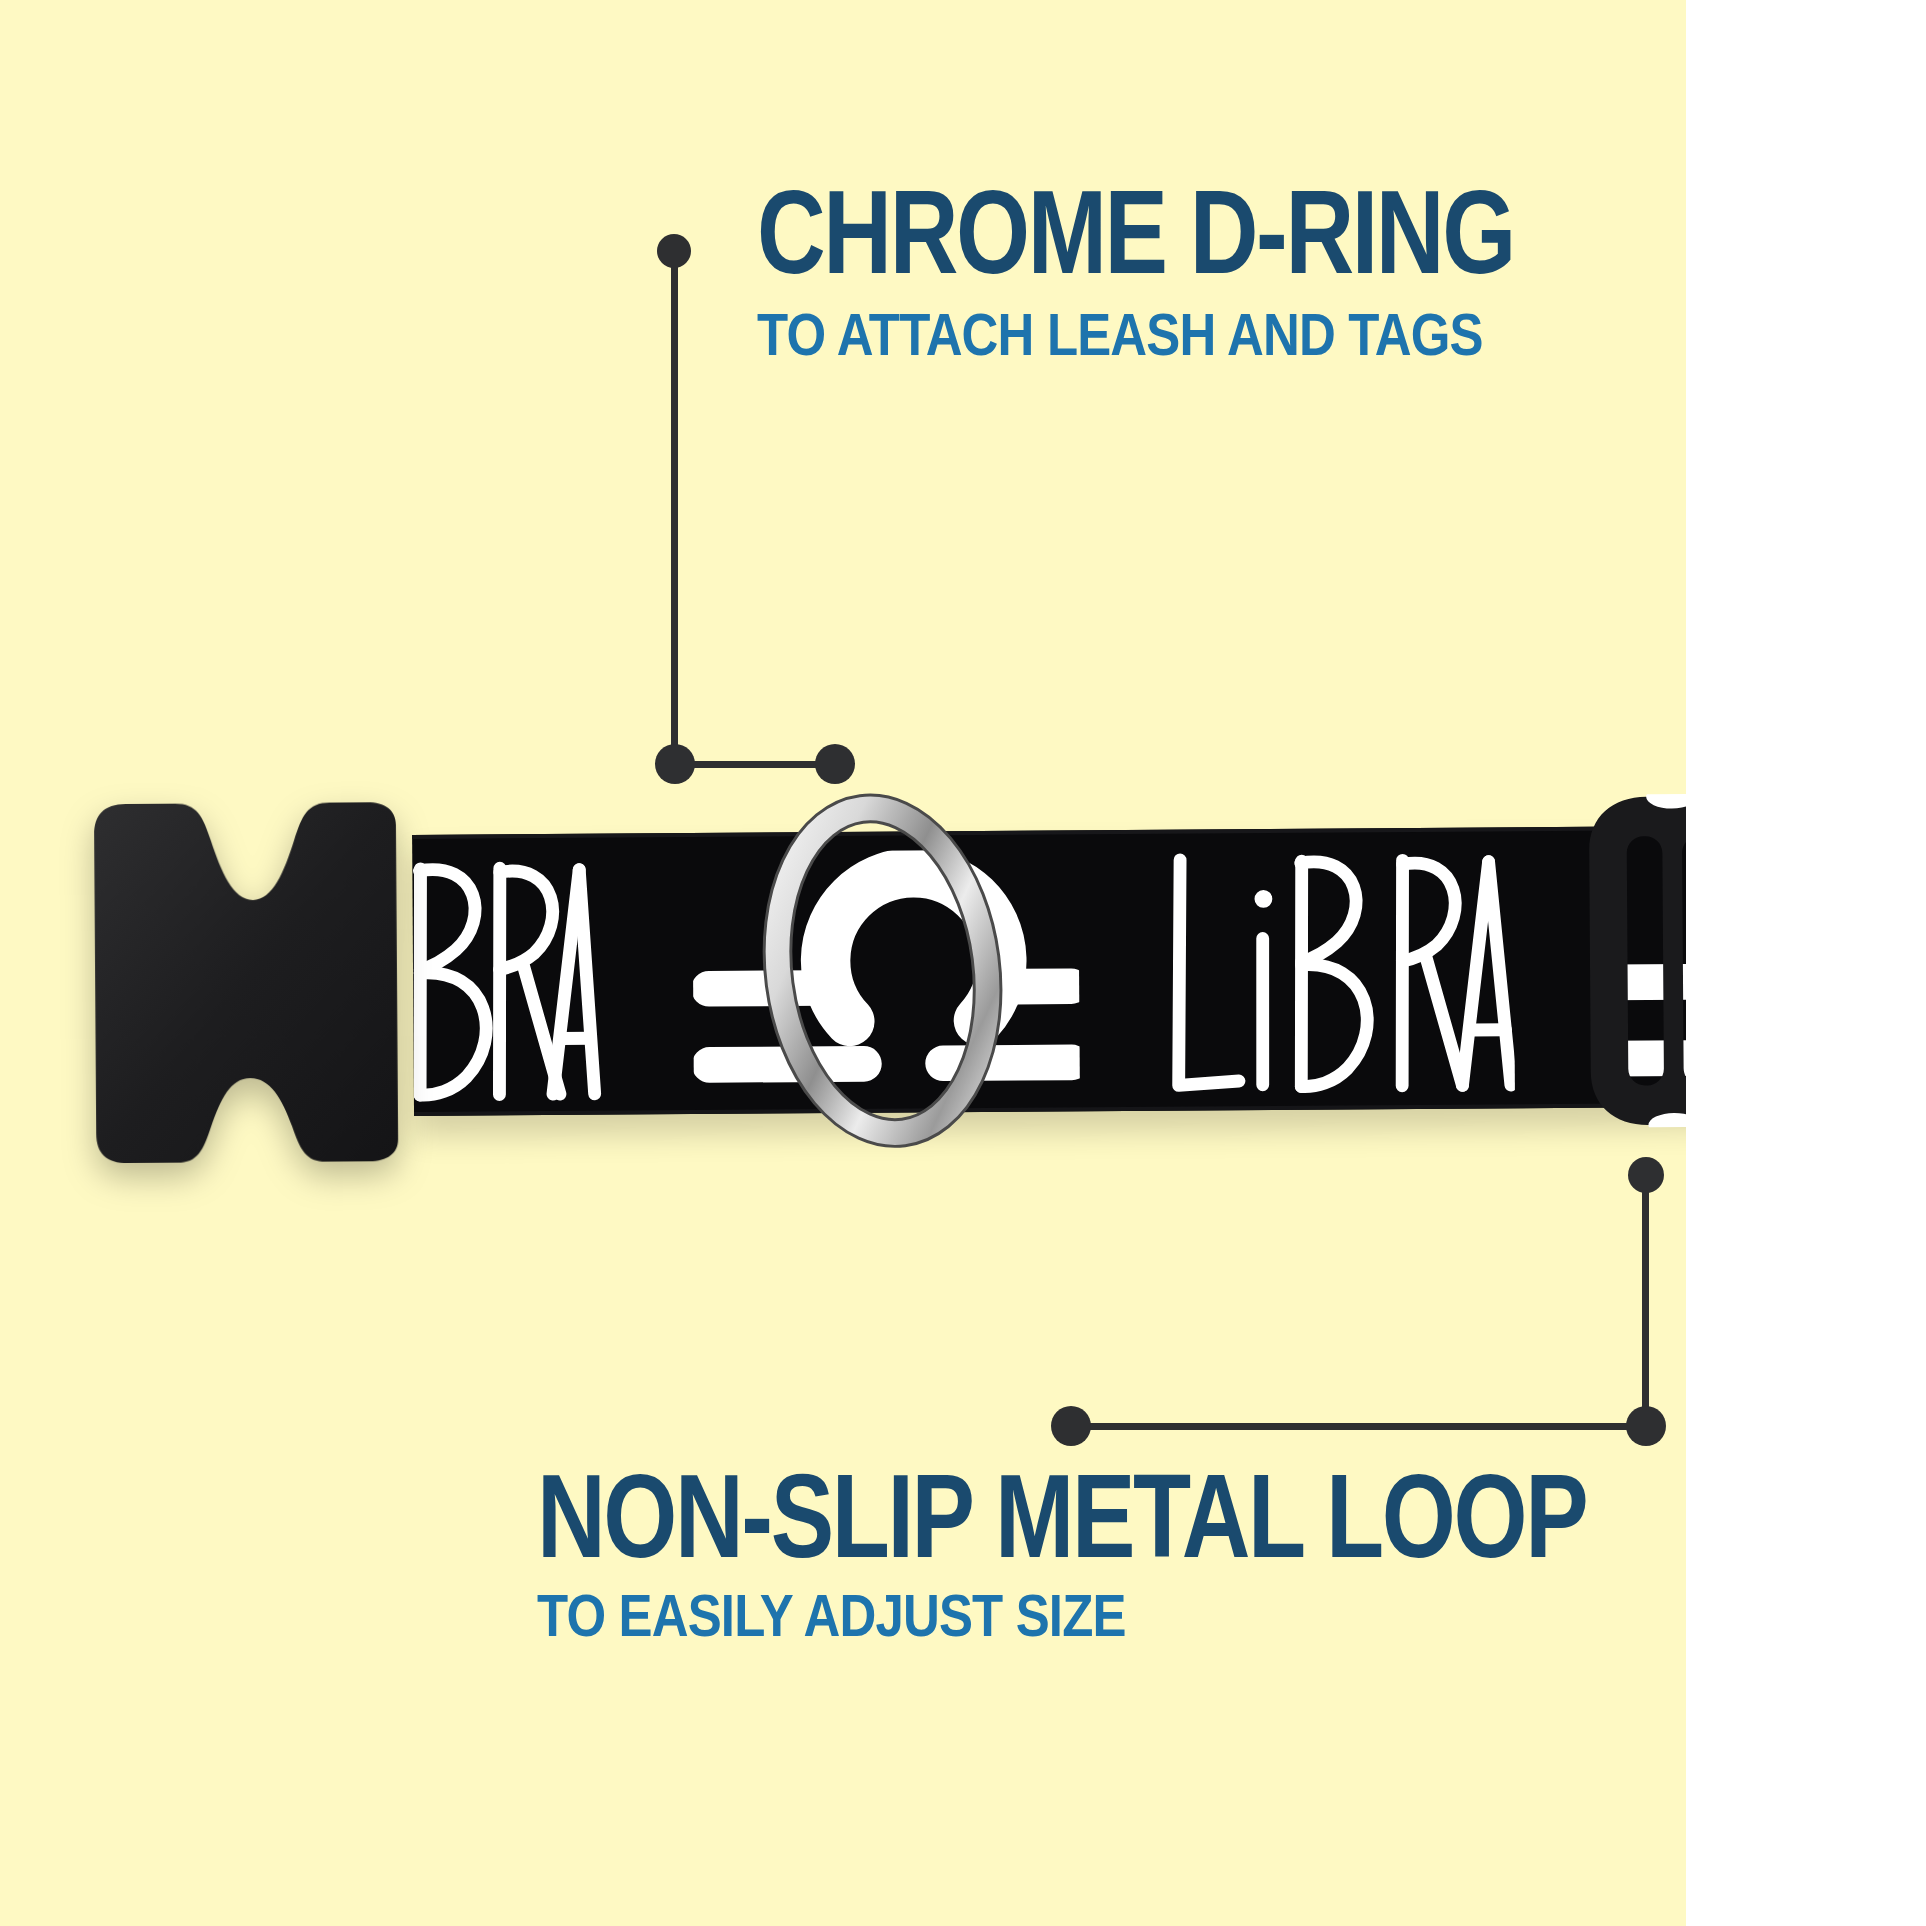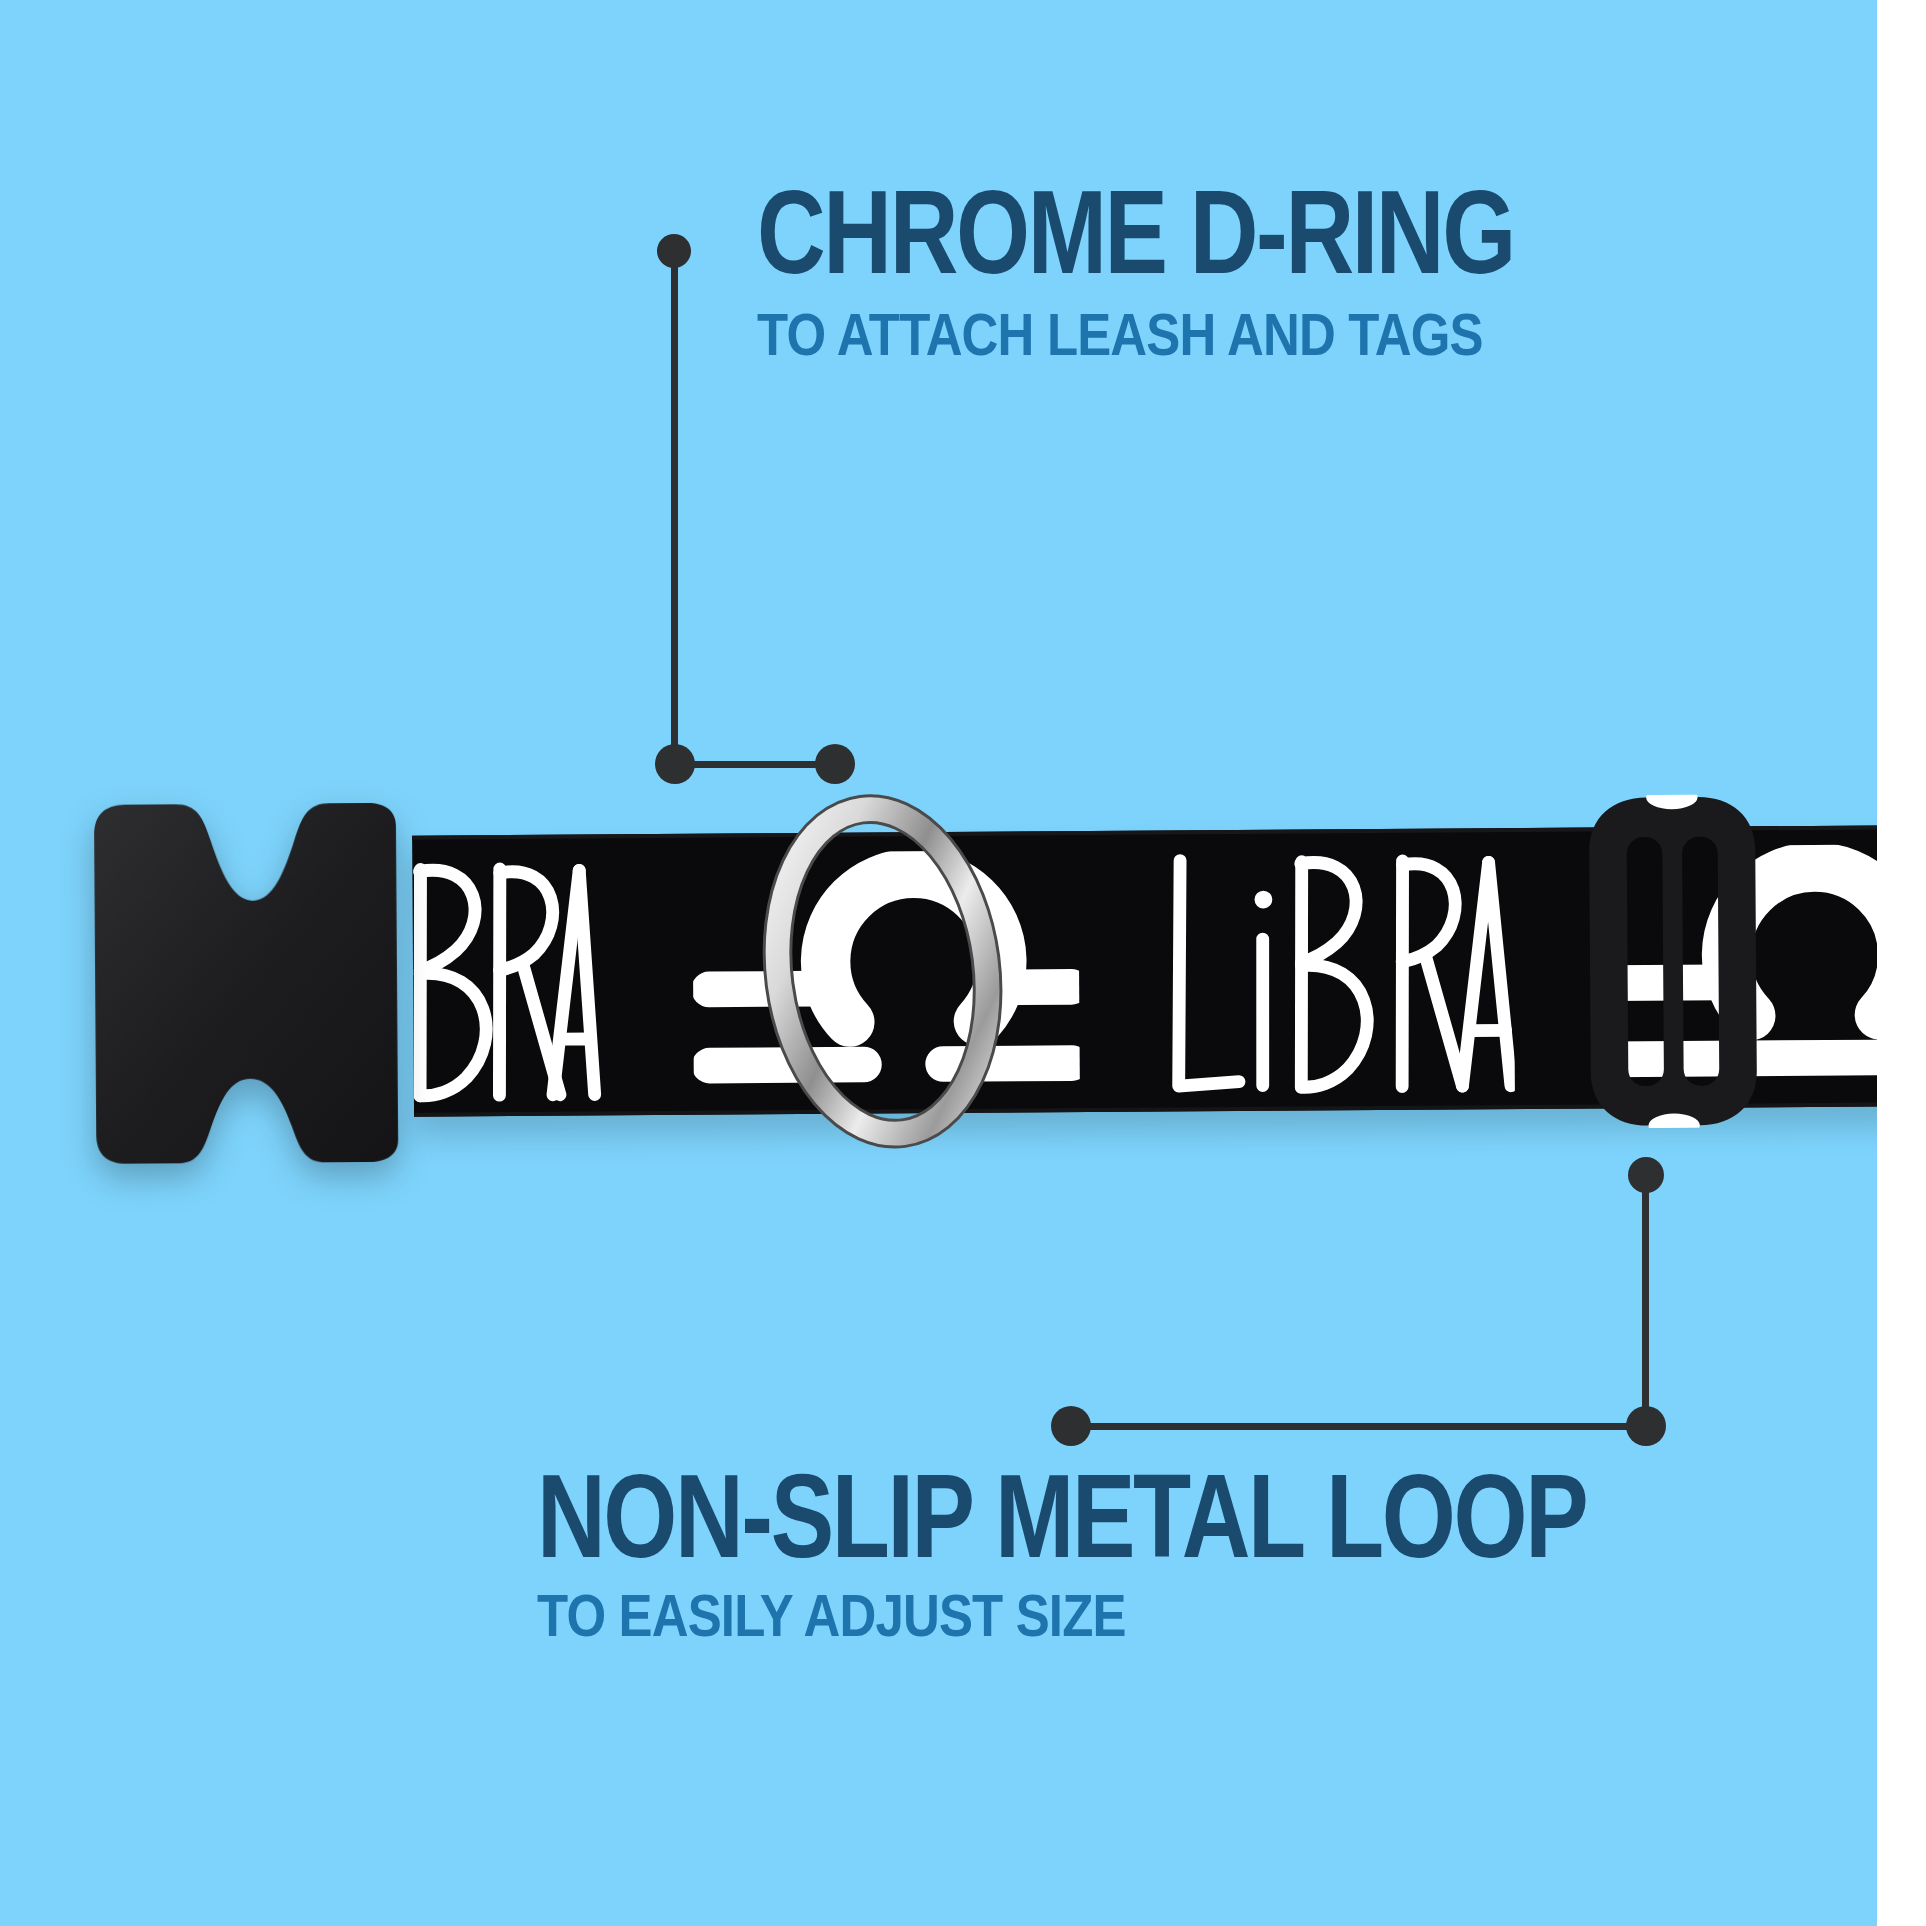--- a/index.html
+++ b/index.html
@@ -1,17 +1,17 @@
 <!DOCTYPE html>
 <html style="--title-color: #1a4a6e; --subtitle-color: #1e74ad; --line-color: #2e2f31;"><head>
 <meta charset="utf-8">
 <style>
   html,body{margin:0;padding:0;background:#ffffff;}
   .stage{
-    position:relative;width:1877px;height:1927px;background:#7dd3fc;overflow:hidden;
+    position:relative;width:1686px;height:1927px;background:#fef9c3;overflow:hidden;
     font-family:"Liberation Sans",sans-serif;
   }
   
   .dot{position:absolute;border-radius:50%;background:var(--line-color,#2e2f31);}
   .cline{position:absolute;background:var(--line-color,#2e2f31);}
   
   .callout-title{
     position:absolute;line-height:1;font-weight:700;font-size:119px;
     color:var(--title-color,#1a4a6e);letter-spacing:-3px;white-space:nowrap;
     transform:scaleX(0.80);transform-origin:left top;

